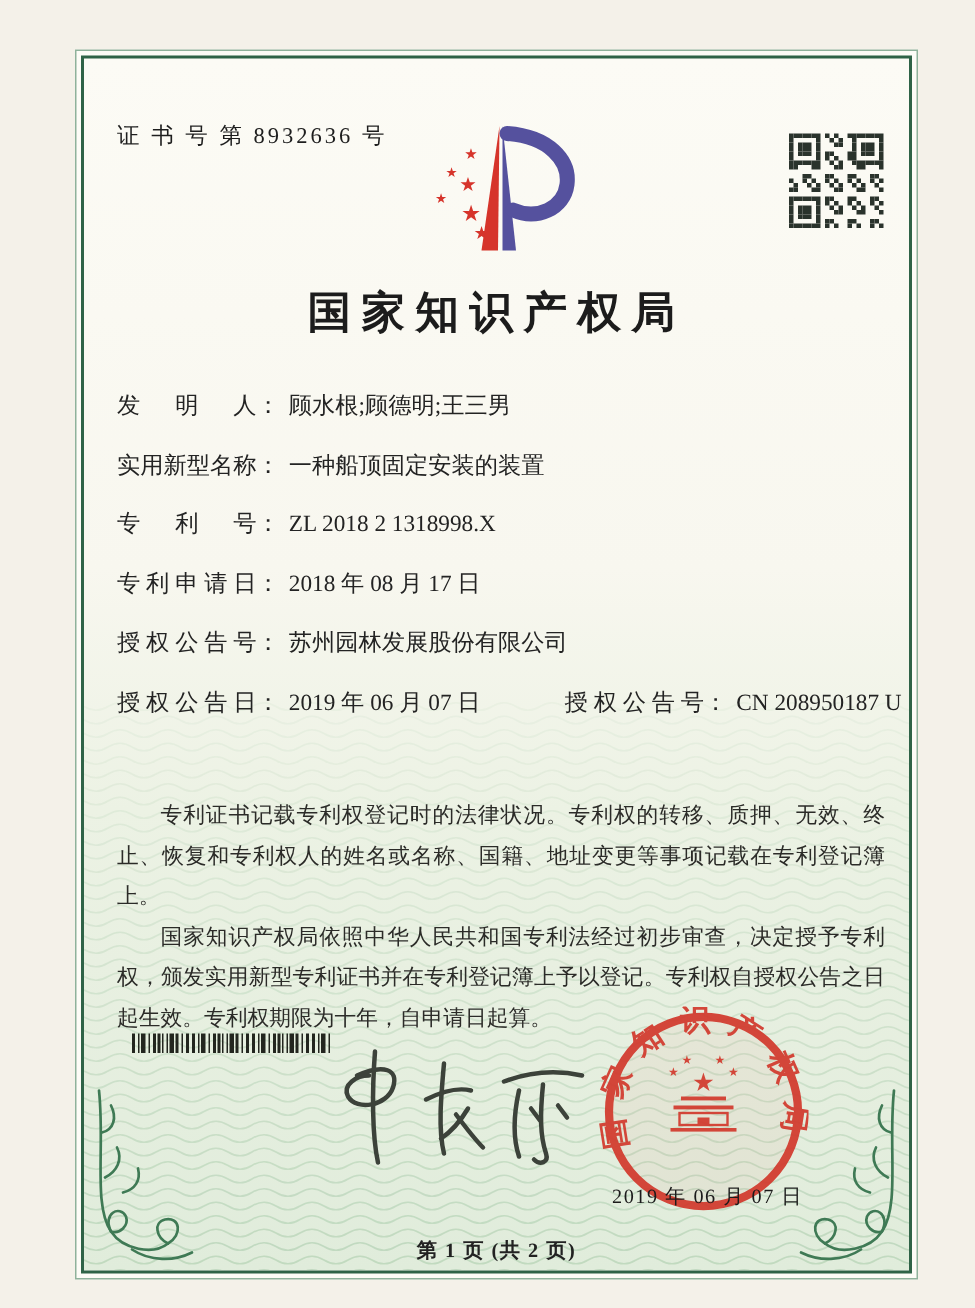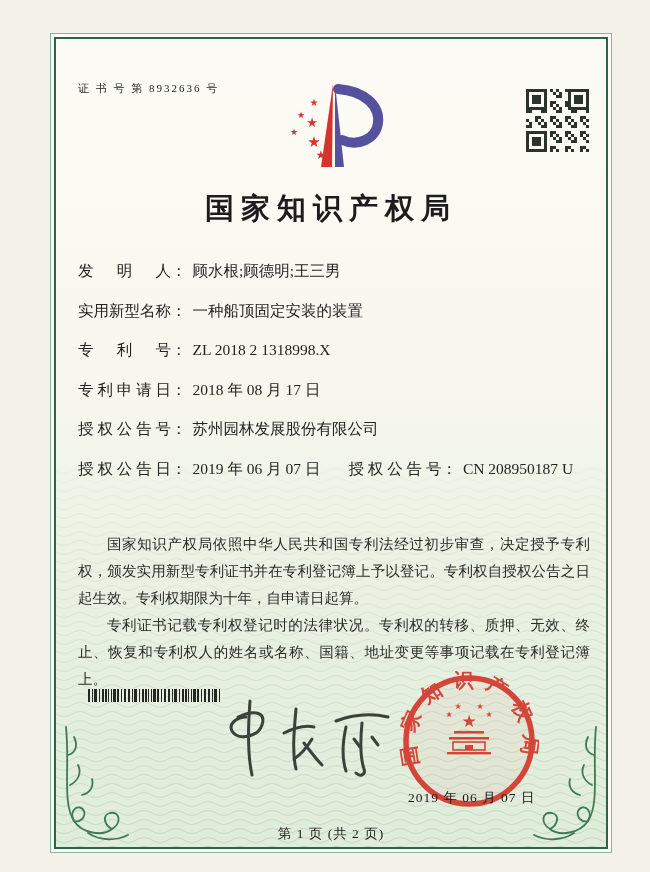--- a/index.html
+++ b/index.html
@@ -17,38 +17,38 @@
     position:relative;width:100%;height:100%;box-sizing:border-box;
     border:2px solid #2f6347;overflow:hidden;
     background:linear-gradient(180deg,#fcfbf5 0%,#f8f7ef 42%,#ecf2e4 62%,#e0ecdb 100%);
   }
   .waves{position:absolute;left:0;top:0;z-index:0;}
   .corner{position:absolute;bottom:4px;z-index:1;}
   .corner.left{left:4px;}
   .corner.right{right:4px;transform:scaleX(-1);}
   .cert-no{
     position:absolute;left:22px;top:42px;z-index:2;
-    font-size:11px;letter-spacing:2px;color:#1e1e1e;
+    font-size:15px;letter-spacing:2px;color:#1e1e1e;
   }
   .logo{position:absolute;left:232px;top:38px;z-index:2;}
   .qr{
     position:absolute;left:470px;top:50px;z-index:2;
     display:grid;grid-template-columns:repeat(21,3px);grid-auto-rows:3px;
   }
   .qr i{display:block;}
   .qr i.on{background:#2a332c;}
   .title{
     position:absolute;left:0;top:150px;width:100%;z-index:2;margin:0;
     text-align:center;font-size:29px;font-weight:600;letter-spacing:7px;color:#1c1c1c;
   }
   .fields{position:absolute;left:22px;right:14px;top:220px;z-index:2;}
   .f-row{white-space:nowrap;font-size:15.5px;line-height:23px;margin-bottom:16.5px;color:#232323;}
   .f-label{display:inline-block;width:93px;text-align:justify;text-align-last:justify;vertical-align:top;}
   .f-colon{margin-right:6px;}
-  .f-group2{margin-left:28px;}
+  .f-group2{margin-left:56px;}
   .paras{position:absolute;left:22px;top:492px;width:512px;z-index:2;}
   .paras p{
     margin:0;font-size:14.5px;line-height:27px;text-indent:2em;
     text-align:justify;color:#2b2b28;
   }
   .barcode{
     position:absolute;left:32px;top:650px;height:13px;z-index:2;
     display:flex;align-items:stretch;
   }
   .barcode b{display:inline-block;background:#23261f;}
@@ -58,21 +58,21 @@
     font-size:15px;line-height:30px;letter-spacing:2px;color:#2a2a2a;
   }
   .signature{position:absolute;left:148px;top:648px;z-index:2;}
   .seal{position:absolute;left:343px;top:632px;z-index:3;opacity:.92;}
   .seal-date{
     position:absolute;left:352px;top:750px;z-index:4;
     font-size:13.5px;letter-spacing:1px;color:#1b1b1b;
   }
   .footer{
     position:absolute;left:0;top:786px;width:100%;z-index:2;
-    text-align:center;font-size:13.5px;letter-spacing:1px;color:#222;
+    text-align:center;font-size:13.5px;letter-spacing:1px;color:#222;font-weight:bold;
   }
 </style>
 </head>
 <body>
 
 <div class="page">
   <div class="frame-outer">
     <div class="frame-inner">
 
       <svg class="waves" id="waves" width="550" height="808" viewBox="0 0 550 808">
@@ -618,22 +618,22 @@
         </div>
         <div class="f-row">
           <span class="f-label">授权公告号</span><span class="f-colon">：</span><span>苏州园林发展股份有限公司</span>
         </div>
         <div class="f-row">
           <span class="f-label">授权公告日</span><span class="f-colon">：</span><span>2019 年 06 月 07 日</span><span class="f-group2"><span class="f-label">授权公告号</span><span class="f-colon">：</span><span>CN 208950187 U</span></span>
         </div>
       </div>
 
       <div class="paras">
+        <p>专利证书记载专利权登记时的法律状况。专利权的转移、质押、无效、终止、恢复和专利权人的姓名或名称、国籍、地址变更等事项记载在专利登记簿上。</p>
         <p>国家知识产权局依照中华人民共和国专利法经过初步审查，决定授予专利权，颁发实用新型专利证书并在专利登记簿上予以登记。专利权自授权公告之日起生效。专利权期限为十年，自申请日起算。</p>
-        <p>专利证书记载专利权登记时的法律状况。专利权的转移、质押、无效、终止、恢复和专利权人的姓名或名称、国籍、地址变更等事项记载在专利登记簿上。</p>
       </div>
 
       <div class="barcode" id="barcode">
           <b style="width: 2px; margin-right: 2px;"></b>
           <b style="width: 1px; margin-right: 1px;"></b>
           <b style="width: 3px; margin-right: 2px;"></b>
           <b style="width: 1px; margin-right: 2px;"></b>
           <b style="width: 2px; margin-right: 1px;"></b>
           <b style="width: 2px; margin-right: 1px;"></b>
           <b style="width: 1px; margin-right: 2px;"></b>

